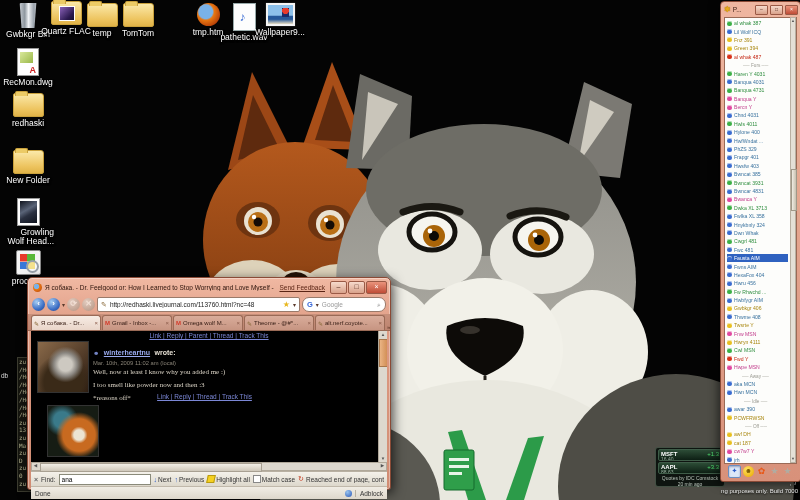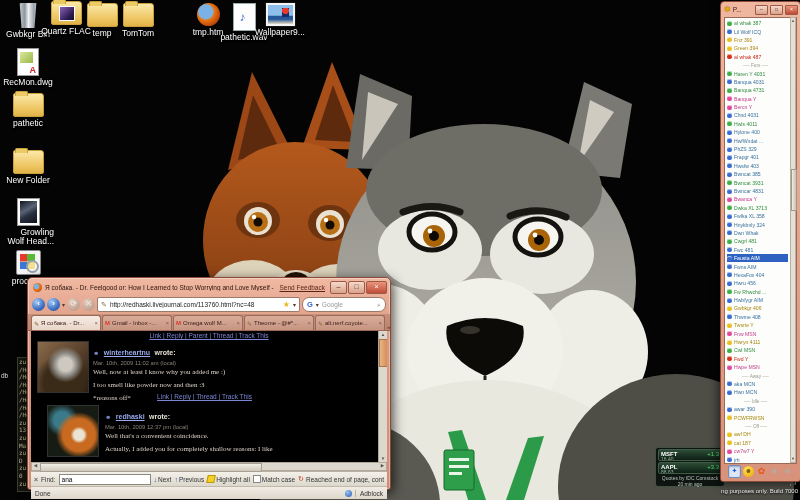--- a/index.html
+++ b/index.html
@@ -245,21 +245,21 @@
     <div class="dicon-wrap" style="left: 254px; top: 3px;">
       <div class="dicon t-image-file"></div>
       <div class="dlabel">Wallpaper9...</div>
     </div>
     <div class="dicon-wrap" style="left: 2px; top: 48px;">
       <div class="dicon t-dwg-file"></div>
       <div class="dlabel">RecMon.dwg</div>
     </div>
     <div class="dicon-wrap" style="left: 2px; top: 93px;">
       <div class="dicon t-folder"></div>
-      <div class="dlabel">pathetic</div>
+      <div class="dlabel">redhaski</div>
     </div>
     <div class="dicon-wrap" style="left: 2px; top: 150px;">
       <div class="dicon t-folder"></div>
       <div class="dlabel">New Folder</div>
     </div>
     <div class="dicon-wrap" style="left: 2px; top: 198px; text-align: right;">
       <div class="dicon t-image-file-dark"></div>
       <div class="dlabel">Growling Wolf Head...</div>
     </div>
     <div class="dicon-wrap" style="left: 2px; top: 250px;">
@@ -359,31 +359,20 @@
           <div class="cdate">Mar. 10th, 2009 11:02 am (local)</div>
         </div>
         <div class="cline">Well, now at least I know why you added me :)</div>
         <div class="cline gap">I too smell like powder now and then :3</div>
         <div class="cline gap">*reasons off*</div>
       </div>
     </div>
     <div class="clinks" style="top:62px">Link | Reply | Thread | Track This</div>
     <div class="comment" style="top:74px;height:47px">
       <div class="avatar av-fox" style="left:16px"></div>
-      <div class="cbody" style="left:74px;right:0">
-        <div class="cmeta">
-          <span class="uico">☻</span>
-          <span class="uname">redhaski</span>
-          <span class="wrote">wrote:</span>
-          <div class="cdate">Mar. 10th, 2009 12:37 pm (local)</div>
-        </div>
-        <div class="cline">Well that's a convenient coincidence.</div>
-        <div class="cline gap">Actually, I added you for completely shallow reasons: I like</div>
-
-      </div>
     </div>
     <div class="vscroll">
       <div class="varrow">▲</div>
       <div class="vthumb"></div>
       <div class="varrow dn">▼</div>
     </div>
   </div>
   <div class="hscroll">
     <span class="harrow" style="left:0">◀</span>
     <div class="hthumb"></div>

